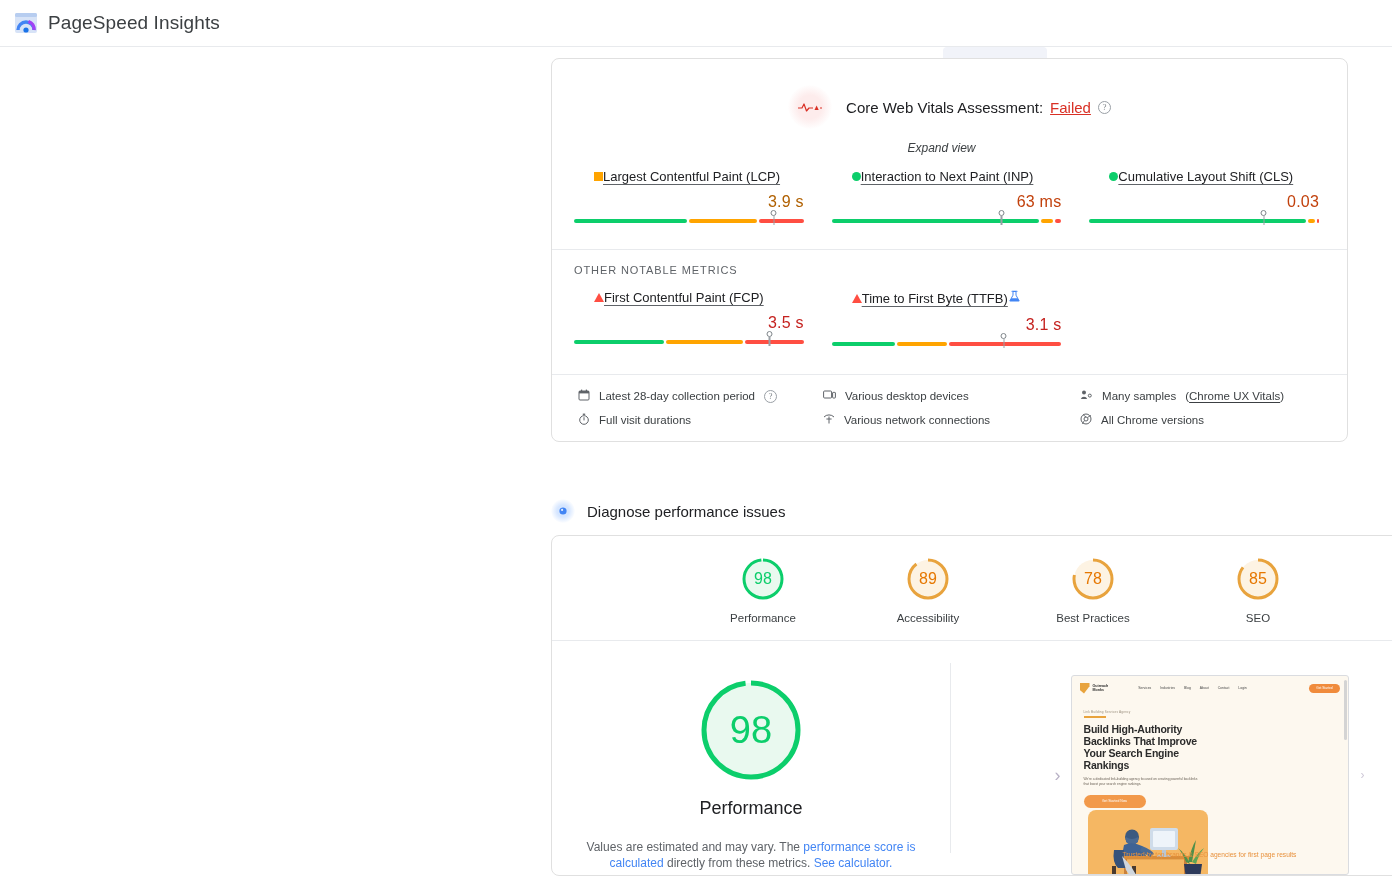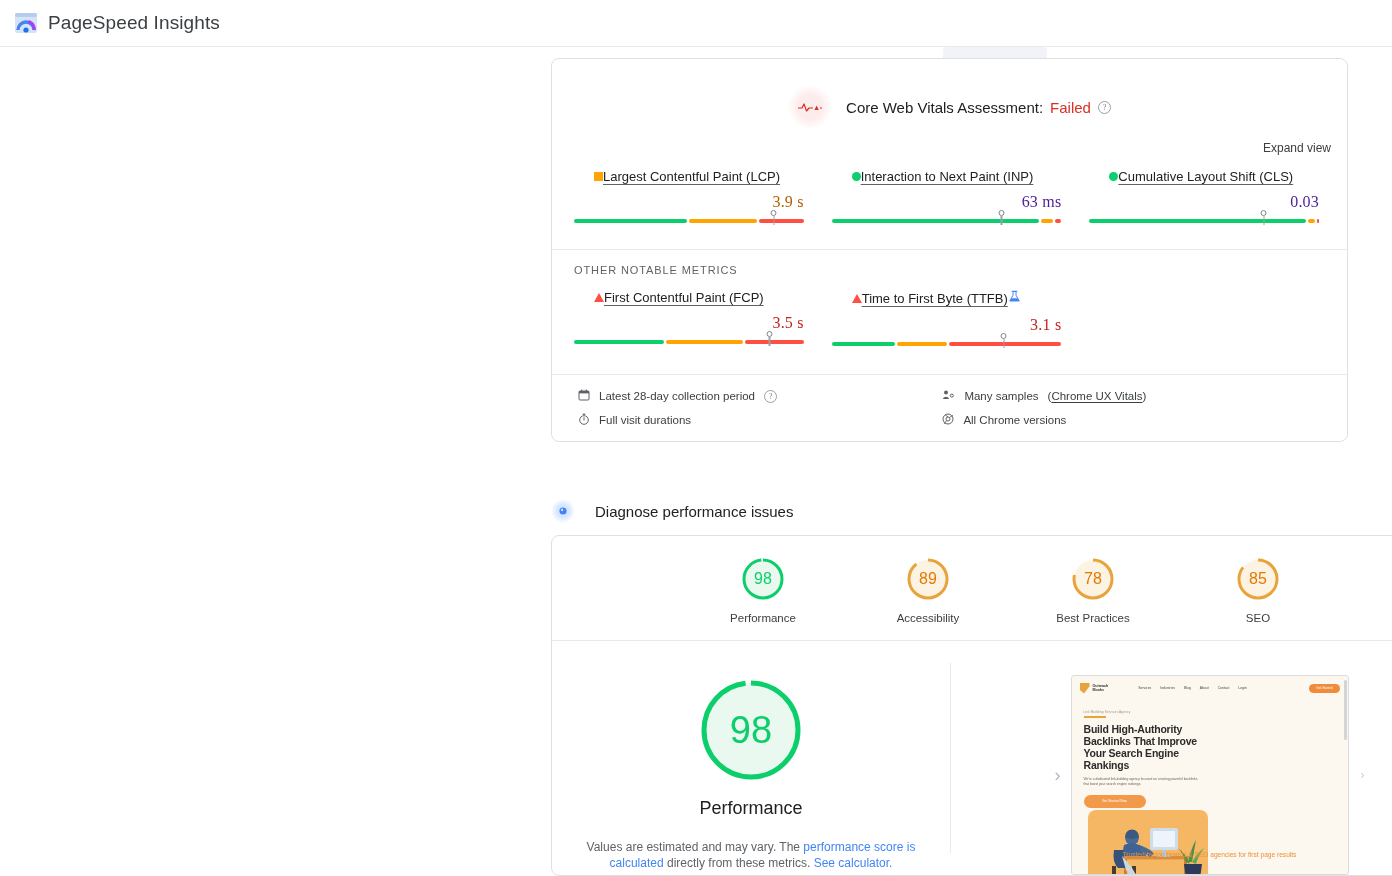--- a/index.html
+++ b/index.html
@@ -71,37 +71,38 @@
     display: flex; align-items: center; justify-content: center;
     margin-right: 14px;
   }
   .cwv-title {
     font-size: 15px;
     color: #202124;
     display: flex;
     align-items: center;
     gap: 7px;
   }
-  .cwv-status { color: #d93025; }
+  .cwv-status { color: #d93025; text-decoration: underline; }
   .help-circle {
     width: 13px; height: 13px;
     border-radius: 50%;
     border: 1px solid #9aa0a6;
     color: #80868b;
     font-size: 9px;
     line-height: 11px;
     text-align: center;
     display: inline-block;
     font-family: "Liberation Serif", serif;
   }
 
   .expand-row {
     display: flex;
-    justify-content: flex-end;
+    justify-content: center;
     padding: 12px 16px 0 0;
+    font-style: italic;
   }
   .expand-link {
     font-size: 12px;
     color: #3c4043;
     cursor: pointer;
   }
 
   
   .metrics-grid {
     display: flex;
@@ -133,24 +134,23 @@
     border-right: 5px solid transparent;
     border-bottom: 9px solid #ff4e42;
   }
 
   .metric-value {
     text-align: right;
     font-size: 16px;
     margin-top: 9px;
     margin-bottom: 4px;
     letter-spacing: .2px;
-    font-family: Liberation Serif, serif;
   }
   .v-orange { color: #b06000; }
-  .v-green  { color: #4c1d95; }
+  .v-green  { color: #c2410c; }
   .v-red    { color: #c5221f; }
 
   
   .dist {
     position: relative;
     height: 12px;
     margin-top: 3px;
   }
   .dist .track {
     position: absolute;
@@ -218,21 +218,21 @@
     color: #3c4043;
     cursor: pointer;
   }
 
   
   .diagnose-row {
     position: absolute;
     left: 551px; top: 452px;
     display: flex;
     align-items: center;
-    gap: 20px;
+    gap: 12px;
   }
   .diagnose-icon {
     width: 24px; height: 24px;
     border-radius: 50%;
     background: radial-gradient(circle, #d6e6ff 35%, rgba(214,230,255,0) 72%);
     display: flex; align-items: center; justify-content: center;
   }
   .diagnose-title { font-size: 15px; color: #202124; }
 
   
@@ -595,20 +595,41 @@
             <svg width="12" height="12" viewBox="0 0 12 12">
               <circle cx="6" cy="7" r="4.3" fill="none" stroke="#5f6368" stroke-width="1"></circle>
               <path d="M6 4.6 V7" stroke="#5f6368" stroke-width="1" stroke-linecap="round"></path>
               <rect x="4.8" y="0.6" width="2.4" height="1.3" fill="#5f6368"></rect>
             </svg>
           </span>
           <span>Full visit durations</span>
         </div>
       </div>
 
+      <div class="footer-col">
+        <div class="footer-item">
+          <span>
+            <svg width="13" height="12" viewBox="0 0 13 12">
+              <rect x="0.6" y="2" width="8" height="7" rx="1" fill="none" stroke="#5f6368" stroke-width="1"></rect>
+              <rect x="9.6" y="3.4" width="2.8" height="5.6" rx="0.6" fill="none" stroke="#5f6368" stroke-width="1"></rect>
+            </svg>
+          </span>
+          <span>Various desktop devices</span>
+        </div>
+        <div class="footer-item">
+          <span>
+            <svg width="12" height="12" viewBox="0 0 12 12">
+              <path d="M1 4 A7 7 0 0 1 11 4" fill="none" stroke="#5f6368" stroke-width="1"></path>
+              <path d="M6 3.5 V10.5" stroke="#5f6368" stroke-width="1"></path>
+              <path d="M3.4 6 H8.6" stroke="#5f6368" stroke-width="1"></path>
+            </svg>
+          </span>
+          <span>Various network connections</span>
+        </div>
+      </div>
 
       <div class="footer-col">
         <div class="footer-item">
           <span>
             <svg width="13" height="12" viewBox="0 0 13 12">
               <circle cx="4" cy="3.4" r="2" fill="#5f6368"></circle>
               <path d="M0.8 10 A3.4 3.4 0 0 1 7.2 10 Z" fill="#5f6368"></path>
               <circle cx="9.8" cy="6.6" r="1.5" fill="none" stroke="#5f6368" stroke-width="1"></circle>
             </svg>
           </span>

